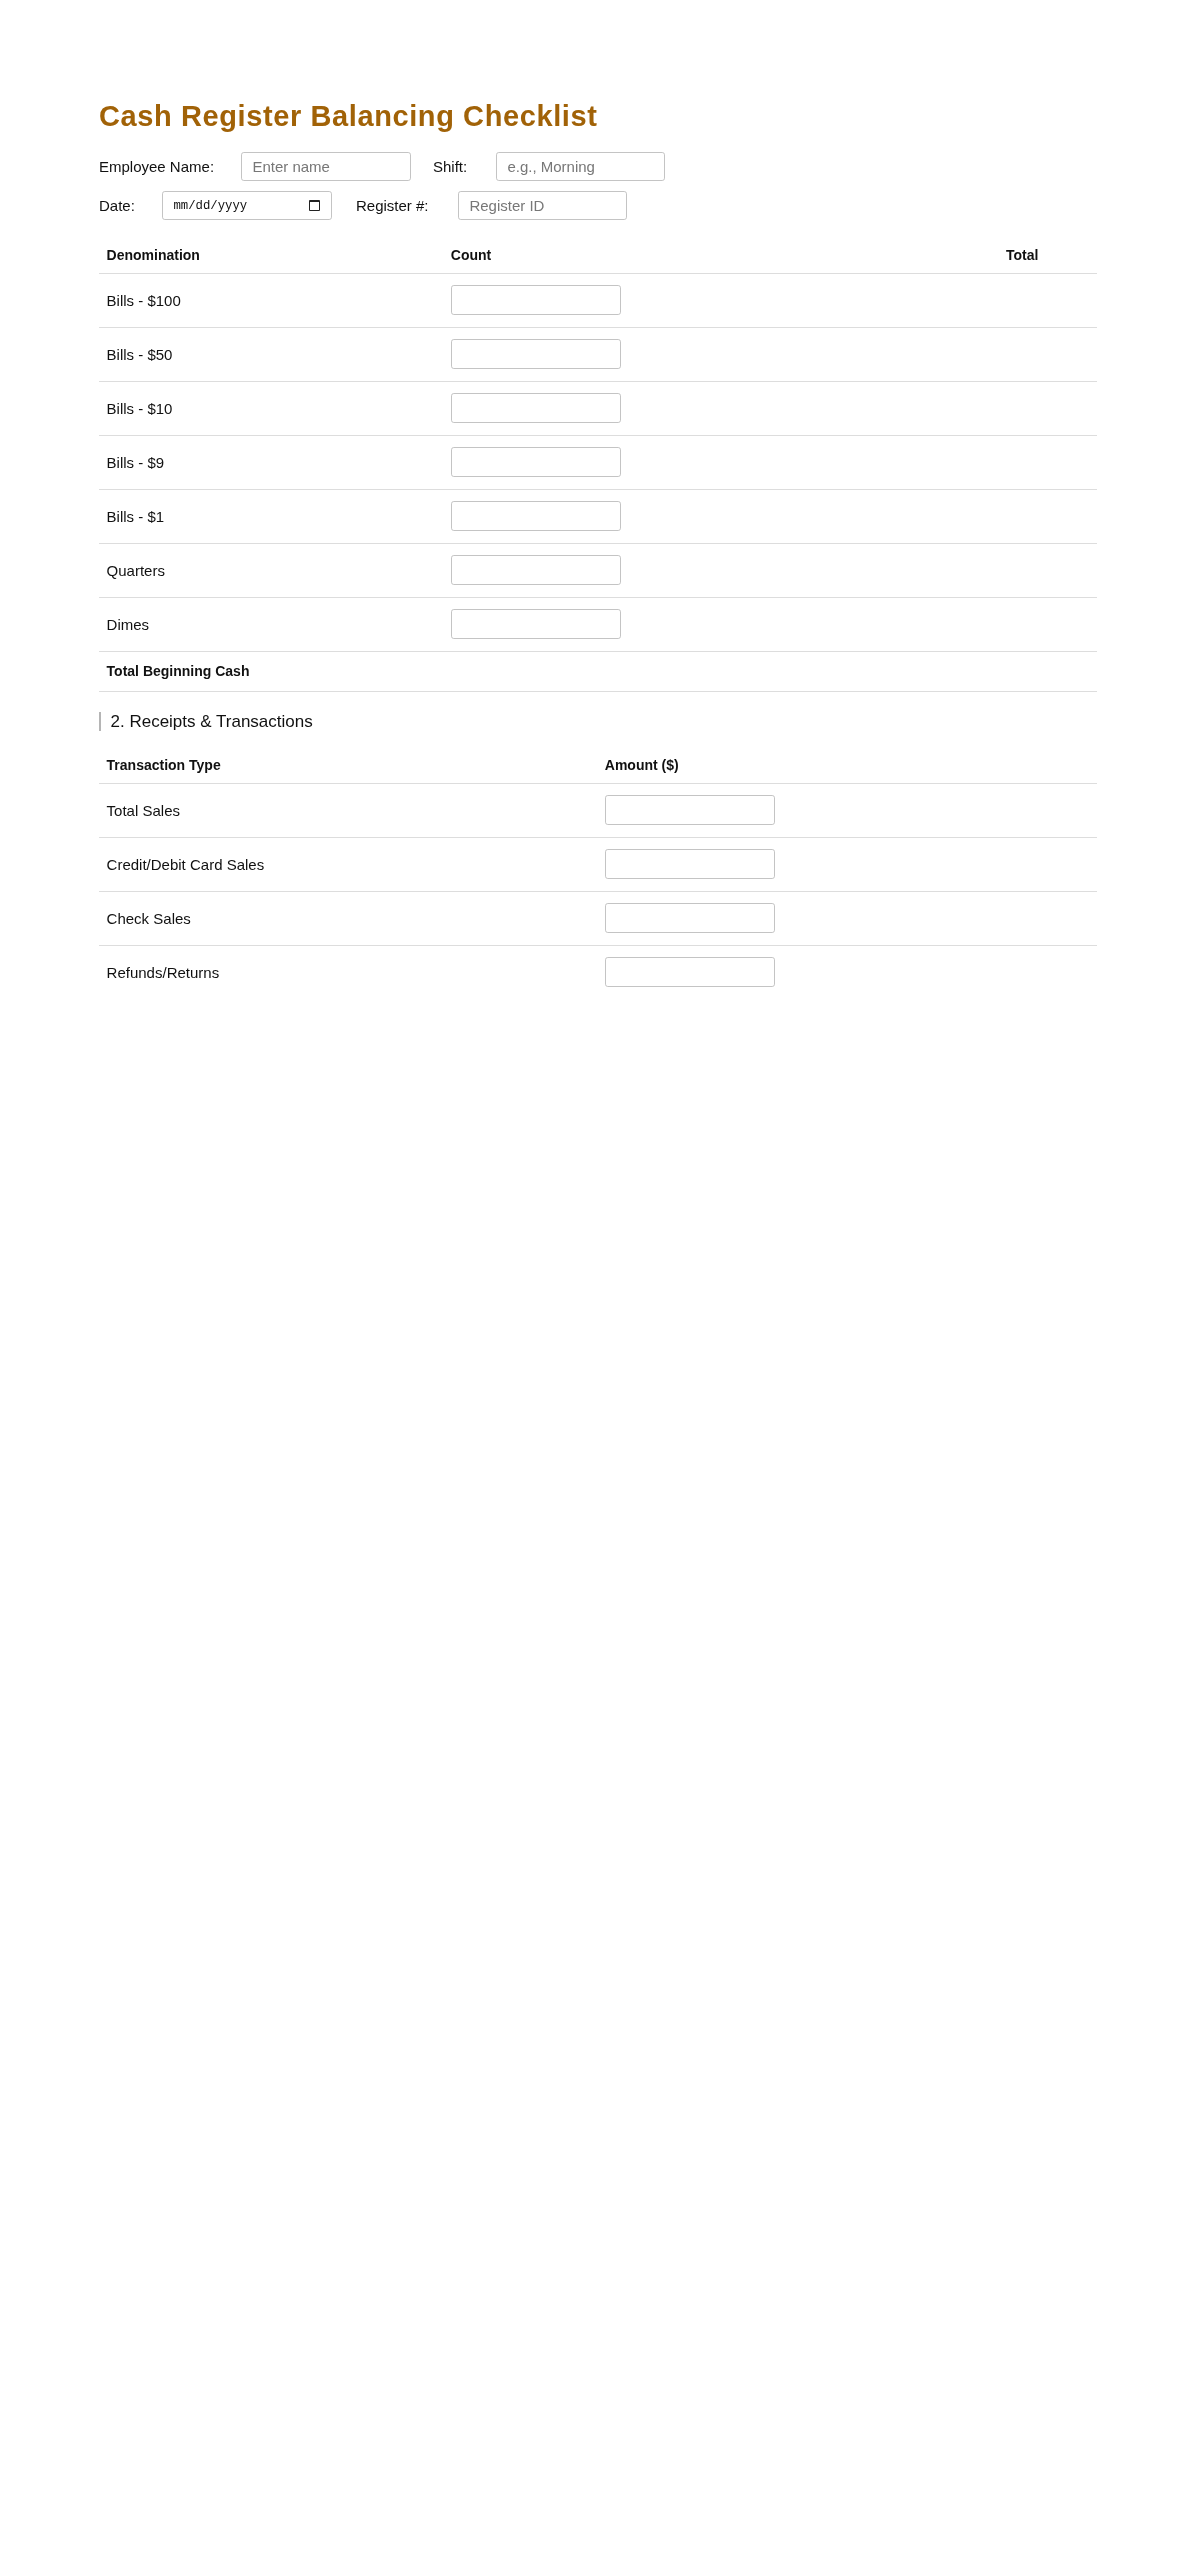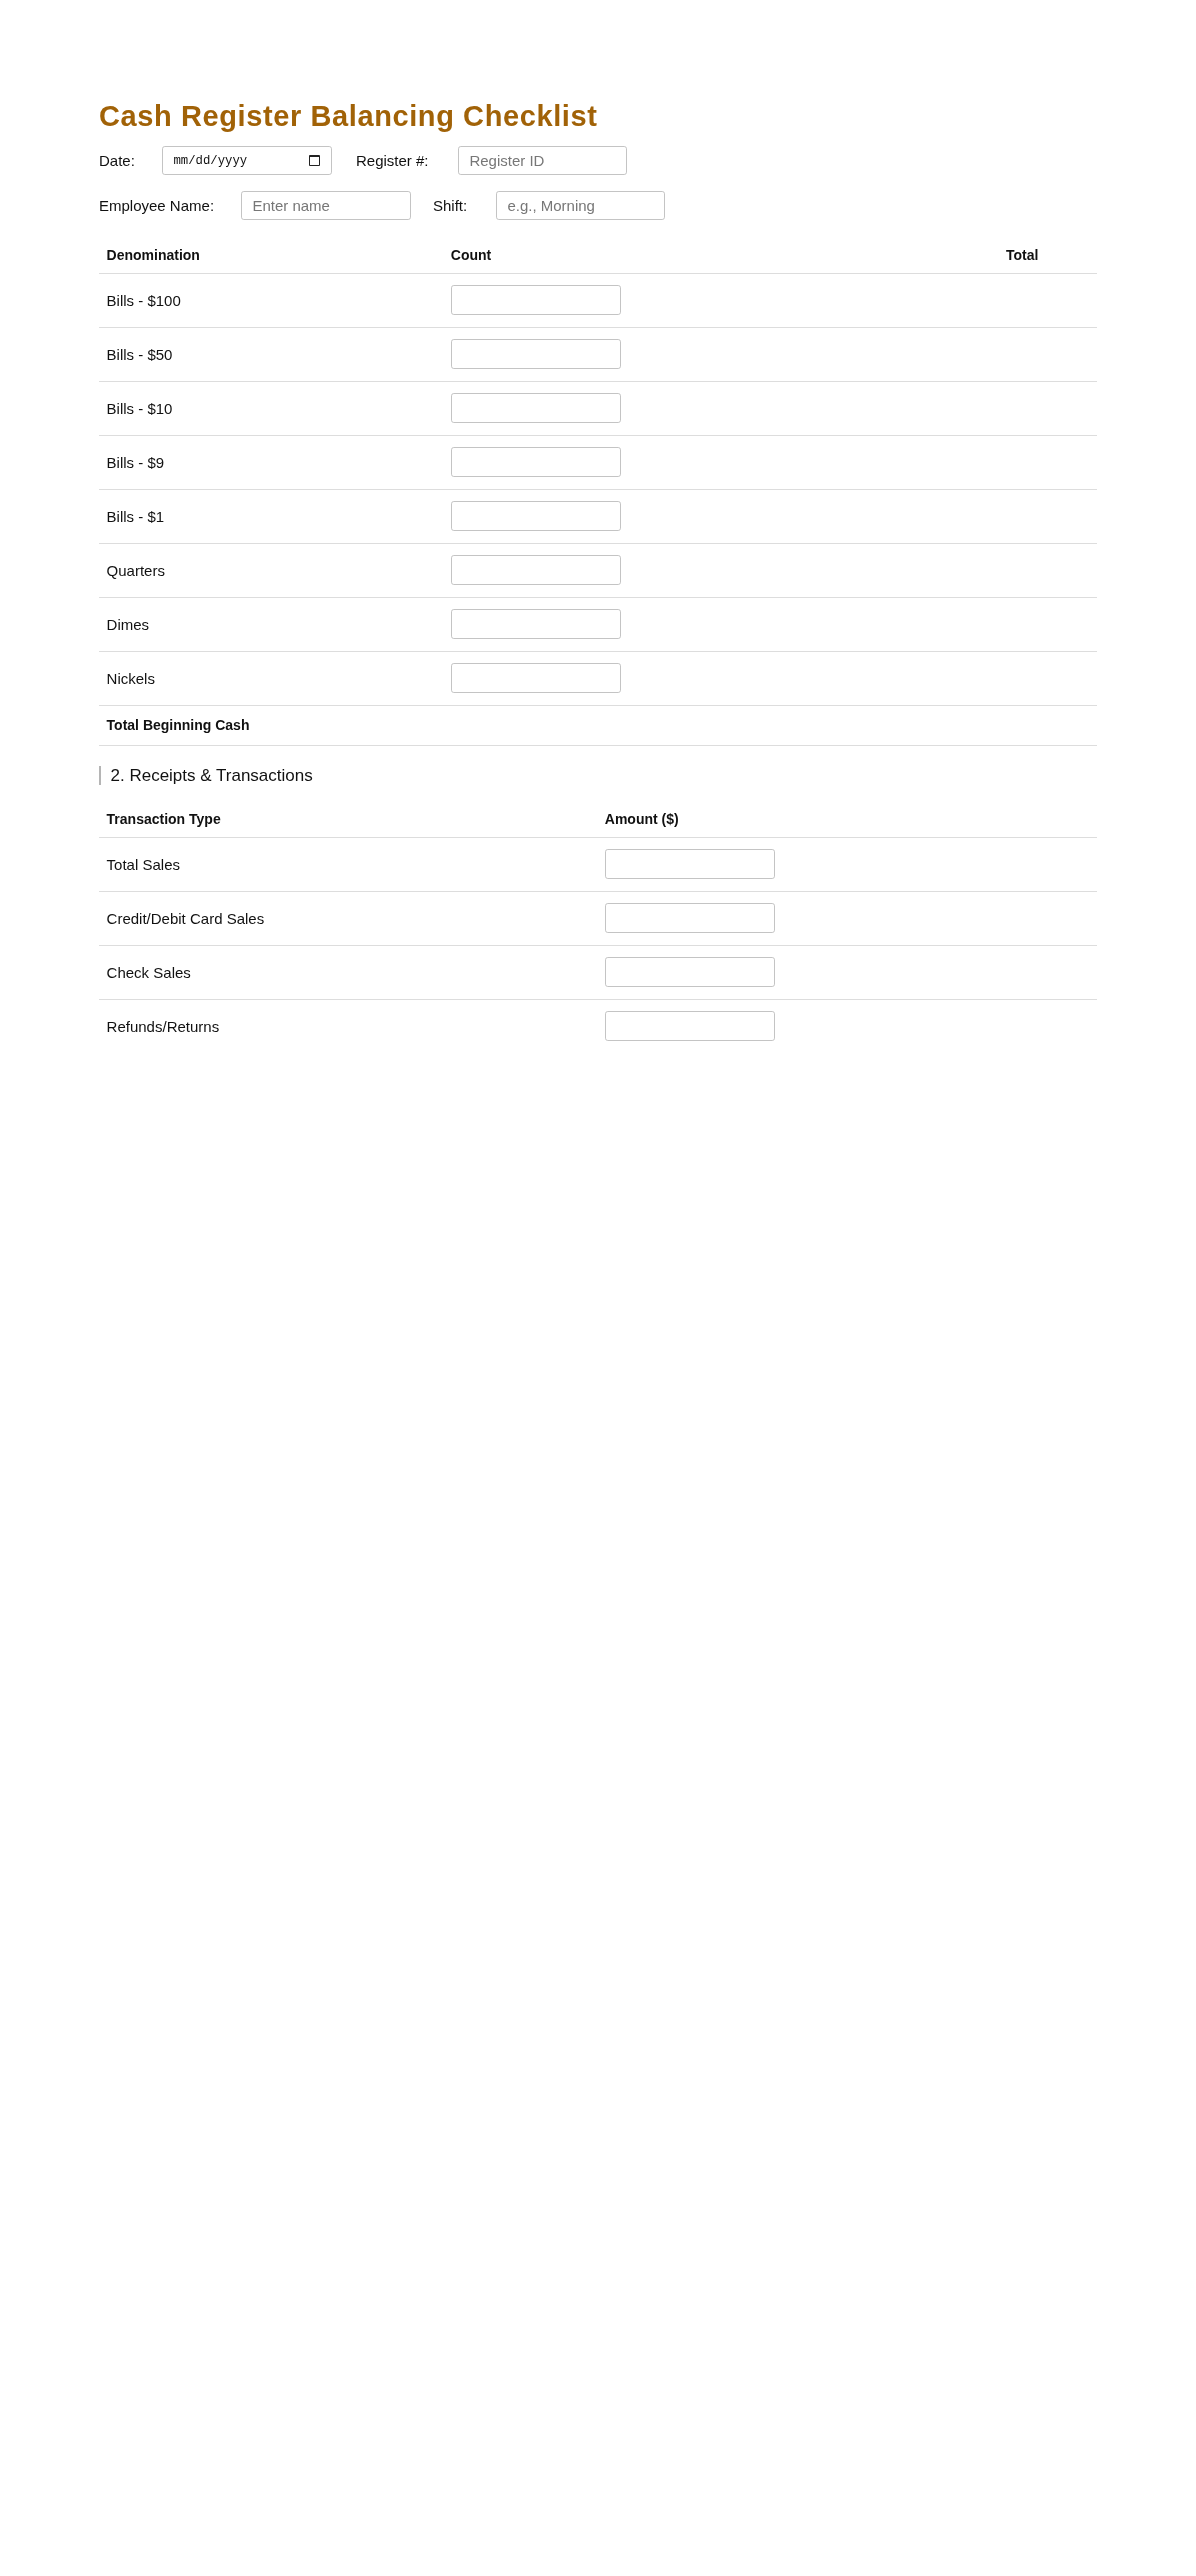--- a/index.html
+++ b/index.html
@@ -124,37 +124,37 @@
     .col-count { width: 540px; }
     .col-type  { width: 483px; }
   </style>
 </head>
 <body>
 
 <div class="container">
 
   <h1 class="title">Cash Register Balancing Checklist</h1>
 
+  <div class="form-row r2">
+    <span class="form-label" style="width:142px">Employee Name:</span>
+    <input class="form-input" style="width: 170px;" type="text" placeholder="Enter name">
+    <span class="form-label" style="margin-left:22px; width:63px">Shift:</span>
+    <input class="form-input" style="width: 169px;" type="text" placeholder="e.g., Morning">
+  </div>
+
   <div class="form-row r1">
     <span class="form-label" style="width:63px">Date:</span>
     <div class="date-input">
       <span>mm/dd/yyyy</span>
       <span class="cal-icon"></span>
     </div>
     <span class="form-label" style="margin-left:24px; width:102px">Register #:</span>
     <input class="form-input" style="width: 169px;" type="text" placeholder="Register ID">
   </div>
 
-  <div class="form-row r2">
-    <span class="form-label" style="width:142px">Employee Name:</span>
-    <input class="form-input" style="width: 170px;" type="text" placeholder="Enter name">
-    <span class="form-label" style="margin-left:22px; width:63px">Shift:</span>
-    <input class="form-input" style="width: 169px;" type="text" placeholder="e.g., Morning">
-  </div>
-
 
   <table class="grid">
     <thead>
       <tr>
         <th class="col-denom">Denomination</th>
         <th class="col-count">Count</th>
         <th>Total</th>
       </tr>
     </thead>
     <tbody>
@@ -200,27 +200,20 @@
           </td>
         <td></td>
       </tr>
       <tr>
         <td>Dimes</td>
         <td>
             <input class="cell-input" type="number" style="">
           </td>
         <td></td>
       </tr>
-      <tr>
-        <td>Nickels</td>
-        <td>
-            <input class="cell-input" type="number" style="">
-          </td>
-        <td></td>
-      </tr>
       <tr class="total-row">
         <td>Total Beginning Cash</td>
         <td></td>
         <td></td>
       </tr>
     </tbody>
   </table>
 
   <div class="section-heading s2">2. Receipts &amp; Transactions</div>
 

